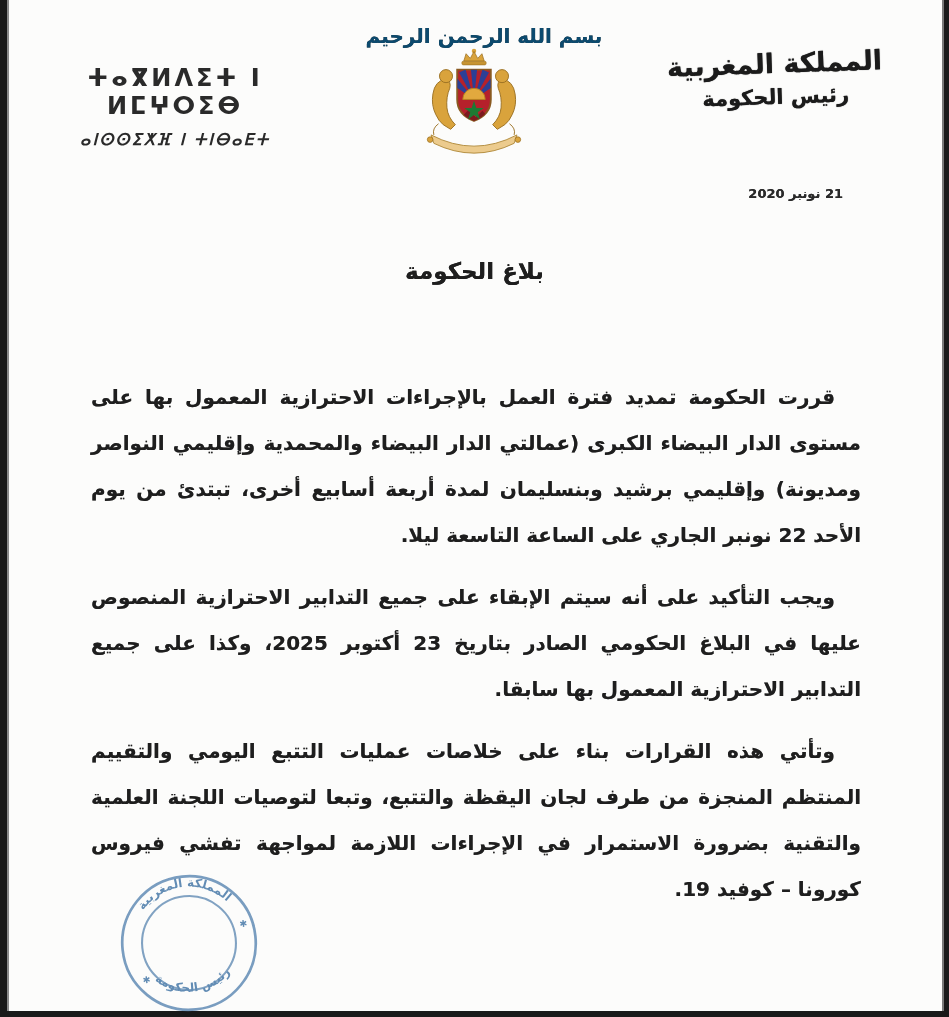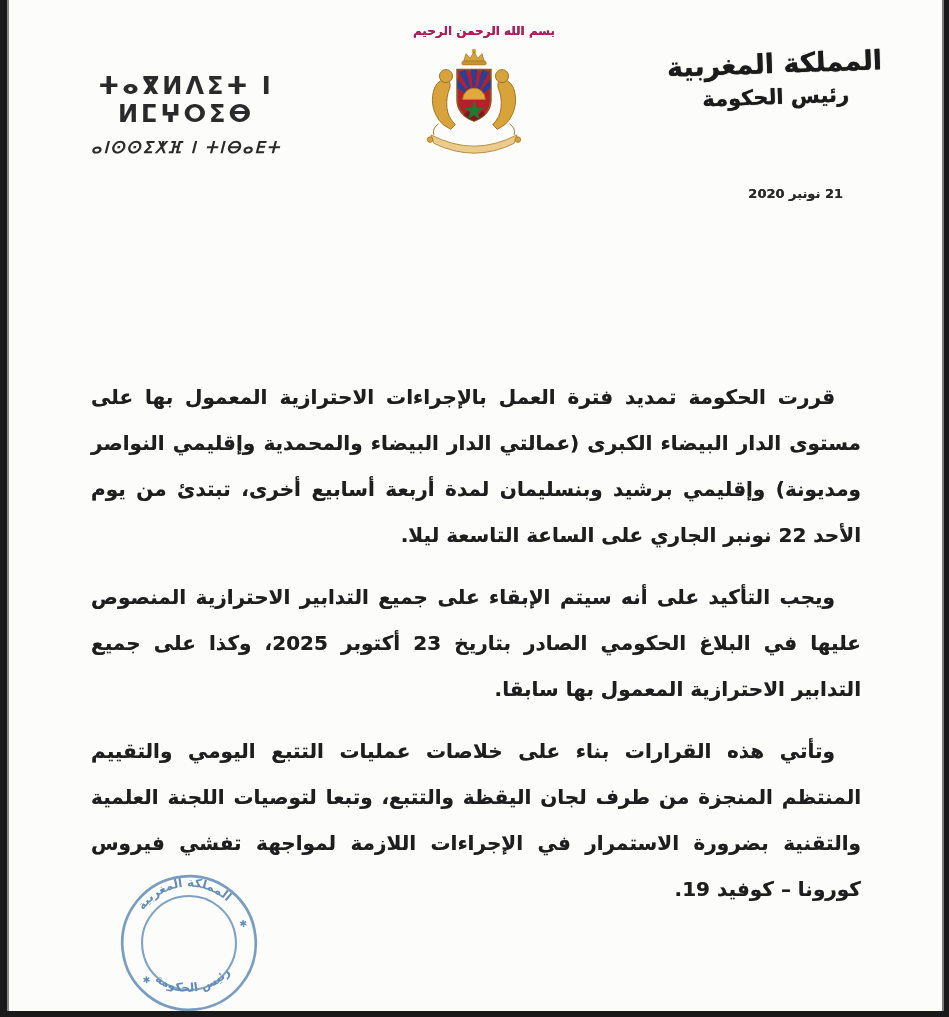--- a/index.html
+++ b/index.html
@@ -9,25 +9,25 @@
     font-family:"DejaVu Sans", sans-serif; color:#1e1e1e;
   }
   
   .edge { position:absolute; background:#191919; }
   .edge-left   { left:0; top:0; width:7px; height:100%; border-right:2px solid #8a8a8a; }
   .edge-right  { right:0; top:0; width:5px; height:100%; border-left:2px solid #7a7a7a; }
   .edge-bottom { left:0; bottom:0; width:100%; height:6px; }
 
   .bismillah {
     position:absolute; top:24px; left:0; right:0; text-align:center;
-    direction:rtl; font-size:12px; font-weight:bold; color:#be185d;
+    direction:rtl; font-size:20px; font-weight:bold; color:#0c4a6e;
     letter-spacing:-1px; text-shadow:0 0 .6px #333;padding-left:19px;
   }
 
-  .tifinagh-block { position:absolute; top:64px; left:60px; width:252px; text-align:center; color:#2a2a2a;margin-top:8px; }
+  .tifinagh-block { position:absolute; top:64px; left:49px; width:252px; text-align:center; color:#2a2a2a; }
   .tif-line1 { font-size:24px; font-weight:bold; letter-spacing:3px; }
   .tif-line2 { font-size:16px; font-weight:bold; letter-spacing:2px; margin-top:10px;font-style:italic; }
 
   .coat { position:absolute; top:46px; left:418px; width:112px; height:120px; }
   .coat svg { width:100%; height:100%; }
 
   .letterhead {
     position:absolute; top:48px; right:54px; width:240px; text-align:center;
     direction:rtl; transform:rotate(-2deg); color:#1b1b1b;
   }
@@ -109,20 +109,21 @@
     </svg>
   </div>
 
   <div class="letterhead">
     <div class="cal-line1">المملكة المغربية</div>
     <div class="cal-line2">رئيس الحكومة</div>
   </div>
 
   <div class="doc-date">21 نونبر 2020</div>
 
+  <div class="doc-title">بلاغ الحكومة</div>
 
   <div class="doc-body">
     <p>قررت الحكومة تمديد فترة العمل بالإجراءات الاحترازية المعمول بها على مستوى الدار البيضاء الكبرى (عمالتي الدار البيضاء والمحمدية وإقليمي النواصر ومديونة) وإقليمي برشيد وبنسليمان لمدة أربعة أسابيع أخرى، تبتدئ من يوم الأحد 22 نونبر الجاري على الساعة التاسعة ليلا.</p>
     <p>ويجب التأكيد على أنه سيتم الإبقاء على جميع التدابير الاحترازية المنصوص عليها في البلاغ الحكومي الصادر بتاريخ 23 أكتوبر 2025، وكذا على جميع التدابير الاحترازية المعمول بها سابقا.</p>
     <p>وتأتي هذه القرارات بناء على خلاصات عمليات التتبع اليومي والتقييم المنتظم المنجزة من طرف لجان اليقظة والتتبع، وتبعا لتوصيات اللجنة العلمية والتقنية بضرورة الاستمرار في الإجراءات اللازمة لمواجهة تفشي فيروس كورونا – كوفيد 19.</p>
   </div>
 
   <div class="stamp">
     <svg viewBox="0 0 140 140" aria-hidden="true">
       <circle class="seal-ring" cx="70" cy="70" r="64" stroke-width="2.6" opacity="0.85"></circle>

